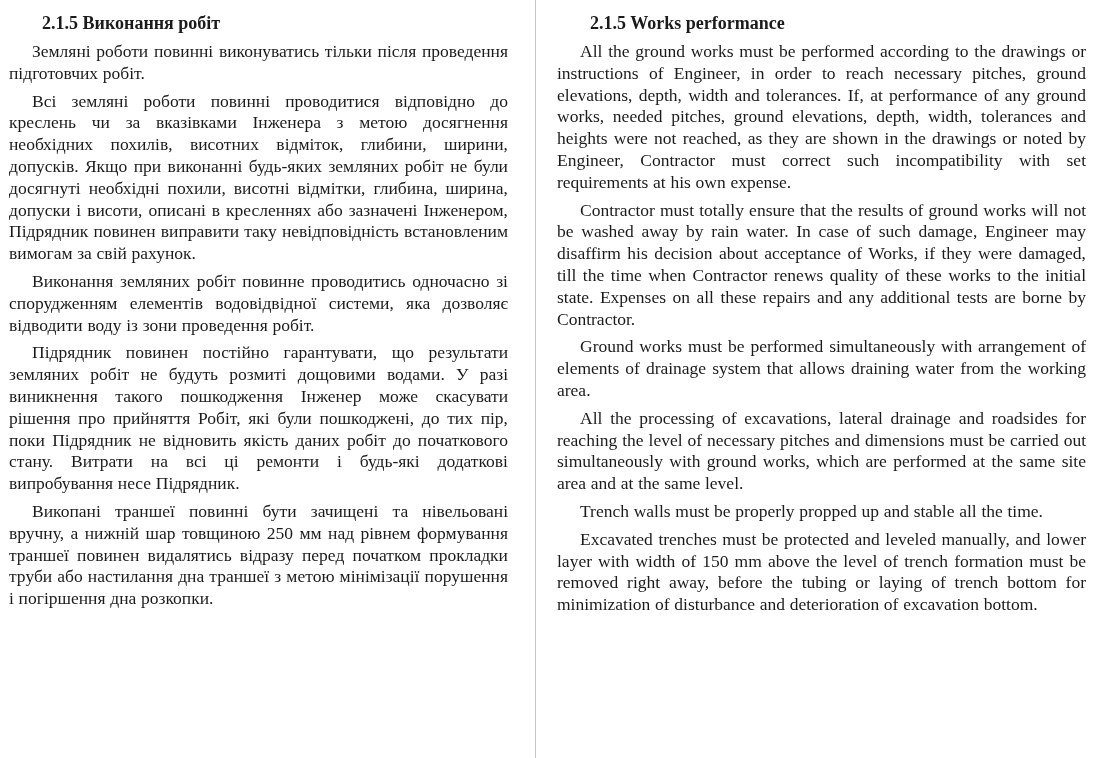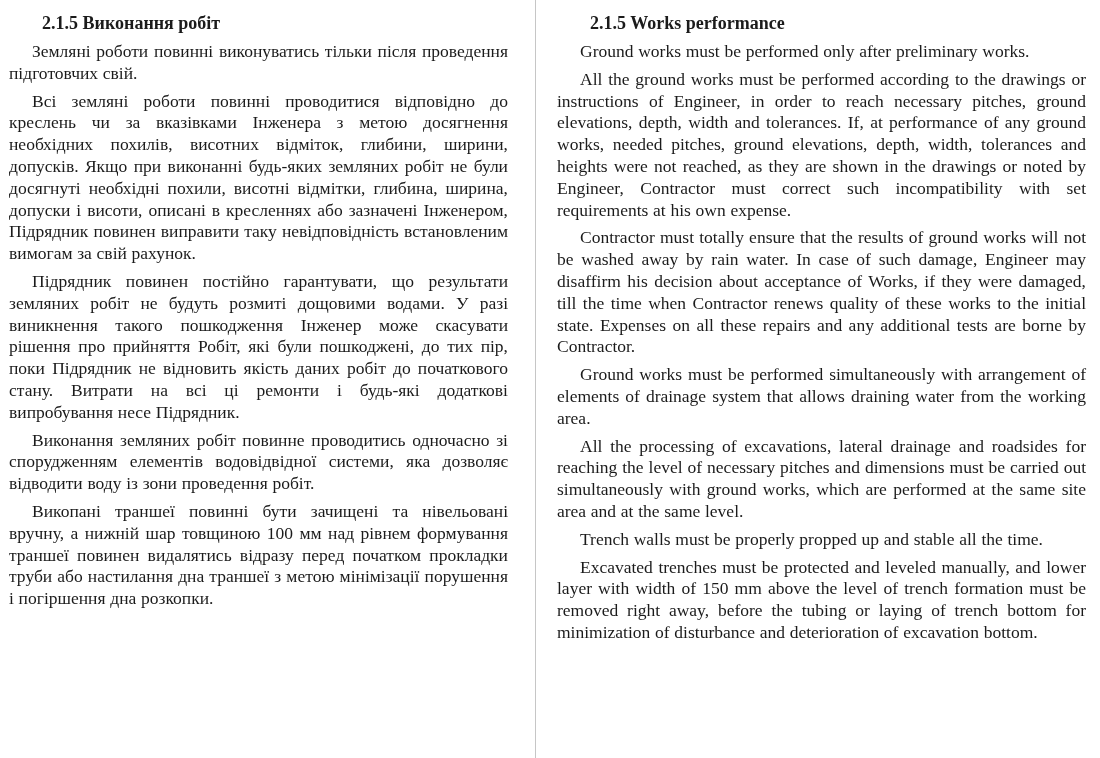--- a/index.html
+++ b/index.html
@@ -48,30 +48,29 @@
     word-spacing: 0.02em;
   }
 </style>
 </head>
 <body>
 
 <div class="page">
 
   <section class="col col-left">
     <h2 class="heading">2.1.5 Виконання робіт</h2>
-    <p class="para">Земляні роботи повинні виконуватись тільки після проведення підготовчих свій.</p>
+    <p class="para">Земляні роботи повинні виконуватись тільки після проведення підготовчих робіт.</p>
     <p class="para">Всі земляні роботи повинні проводитися відповідно до креслень чи за вказівками Інженера з метою досягнення необхідних похилів, висотних відміток, глибини, ширини, допусків. Якщо при виконанні будь-яких земляних робіт не були досягнуті необхідні похили, висотні відмітки, глибина, ширина, допуски і висоти, описані в кресленнях або зазначені Інженером, Підрядник повинен виправити таку невідповідність встановленим вимогам за свій рахунок.</p>
+    <p class="para">Виконання земляних робіт повинне проводитись одночасно зі спорудженням елементів водовідвідної системи, яка дозволяє відводити воду із зони проведення робіт.</p>
     <p class="para">Підрядник повинен постійно гарантувати, що результати земляних робіт не будуть розмиті дощовими водами. У разі виникнення такого пошкодження Інженер може скасувати рішення про прийняття Робіт, які були пошкоджені, до тих пір, поки Підрядник не відновить якість даних робіт до початкового стану. Витрати на всі ці ремонти і будь-які додаткові випробування несе Підрядник.</p>
-    <p class="para">Виконання земляних робіт повинне проводитись одночасно зі спорудженням елементів водовідвідної системи, яка дозволяє відводити воду із зони проведення робіт.</p>
-    <p class="para">Викопані траншеї повинні бути зачищені та нівельовані вручну, а нижній шар товщиною 100 мм над рівнем формування траншеї повинен видалятись відразу перед початком прокладки труби або настилання дна траншеї з метою мінімізації порушення і погіршення дна розкопки.</p>
+    <p class="para">Викопані траншеї повинні бути зачищені та нівельовані вручну, а нижній шар товщиною 250 мм над рівнем формування траншеї повинен видалятись відразу перед початком прокладки труби або настилання дна траншеї з метою мінімізації порушення і погіршення дна розкопки.</p>
   </section>
 
   <section class="col col-right">
     <h2 class="heading">2.1.5 Works performance</h2>
-    <p class="para">Ground works must be performed only after preliminary works.</p>
     <p class="para">All the ground works must be performed according to the drawings or instructions of Engineer, in order to reach necessary pitches, ground elevations, depth, width and tolerances. If, at performance of any ground works, needed pitches, ground elevations, depth, width, tolerances and heights were not reached, as they are shown in the drawings or noted by Engineer, Contractor must correct such incompatibility with set requirements at his own expense.</p>
     <p class="para">Contractor must totally ensure that the results of ground works will not be washed away by rain water. In case of such damage, Engineer may disaffirm his decision about acceptance of Works, if they were damaged, till the time when Contractor renews quality of these works to the initial state. Expenses on all these repairs and any additional tests are borne by Contractor.</p>
     <p class="para">Ground works must be performed simultaneously with arrangement of elements of drainage system that allows draining water from the working area.</p>
     <p class="para">All the processing of excavations, lateral drainage and roadsides for reaching the level of necessary pitches and dimensions must be carried out simultaneously with ground works, which are performed at the same site area and at the same level.</p>
     <p class="para">Trench walls must be properly propped up and stable all the time.</p>
     <p class="para">Excavated trenches must be protected and leveled manually, and lower layer with width of 150 mm above the level of trench formation must be removed right away, before the tubing or laying of trench bottom for minimization of disturbance and deterioration of excavation bottom.</p>
   </section>
 
 </div>
 

